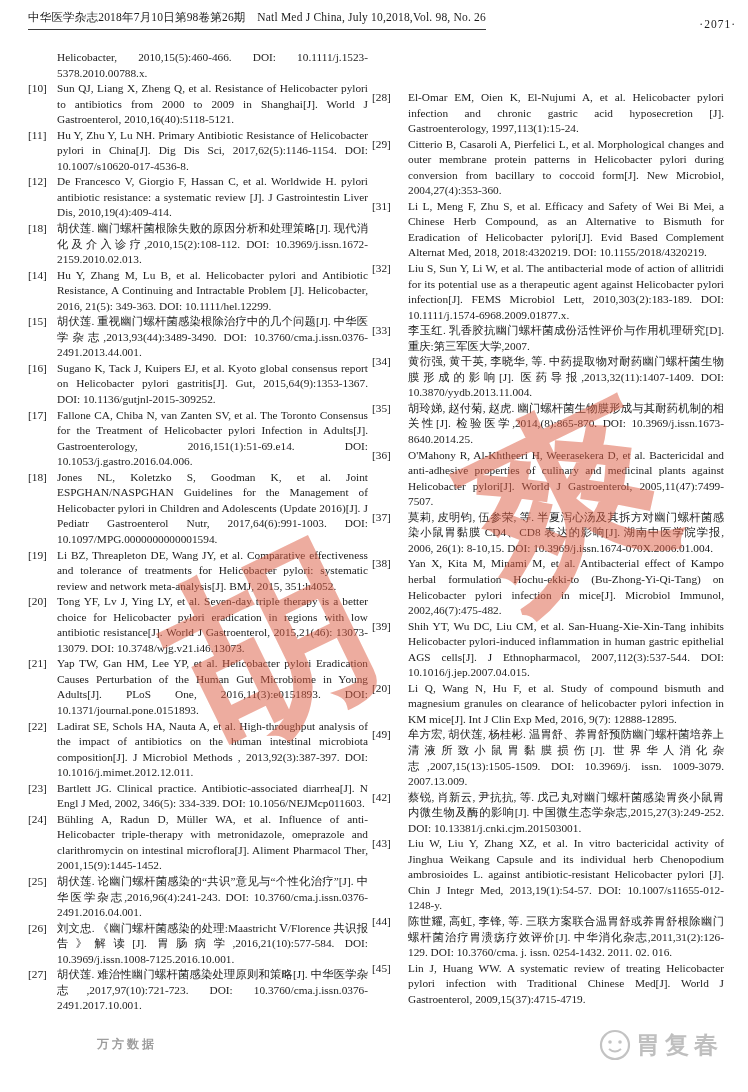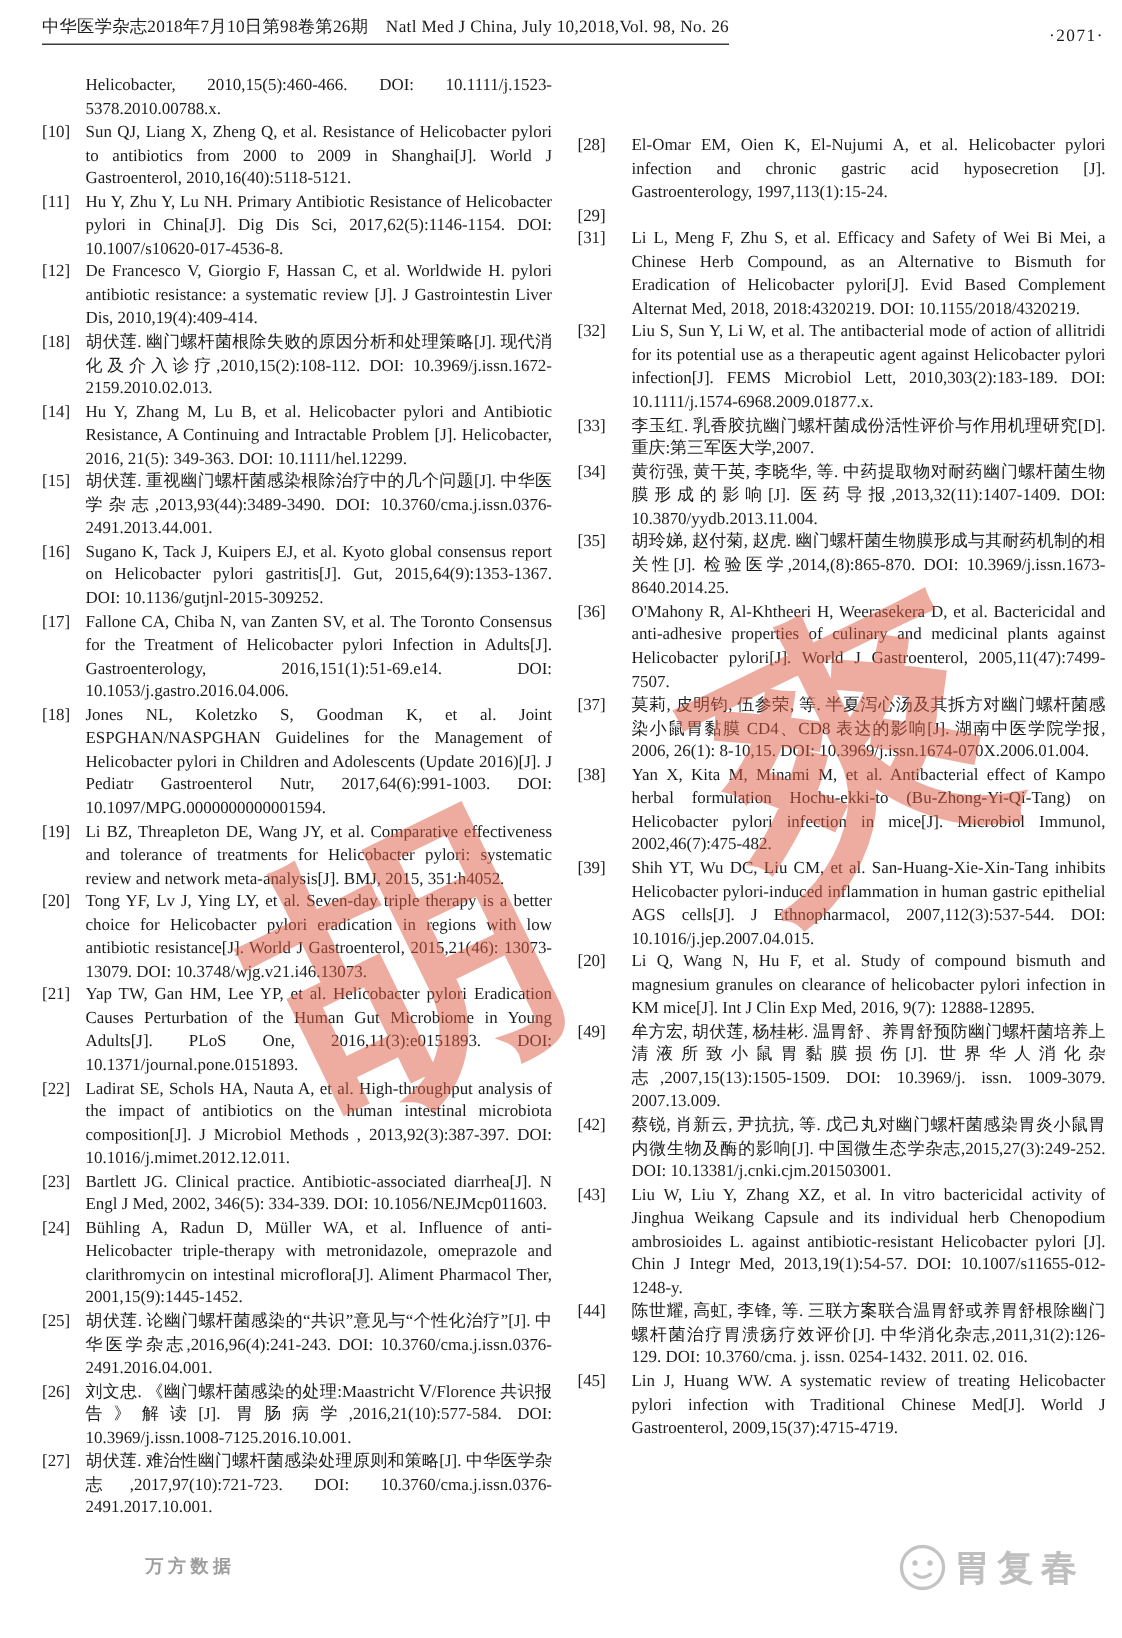--- a/index.html
+++ b/index.html
@@ -22,21 +22,21 @@
     display:inline-block;
     border-bottom:1.2px solid #3a3a3a;
     padding-bottom:4px;
     letter-spacing:.2px;
     white-space:nowrap;
   }
   .header-right{padding-top:1px;letter-spacing:1px;}
   
   .columns{
     position:absolute;top:50px;left:28px;right:11px;bottom:0;
-    display:flex;gap:17px;
+    display:flex;gap:4px;
   }
   .col{overflow:hidden;}
   .col-left{width:340px;}
   .col-right{width:352px;margin-top:40px;}
   .ref{
     display:flex;
     margin:0;
     font-size:11.3px;
     line-height:15.55px;
     text-align:justify;
@@ -178,20 +178,21 @@
           <span class="ref-text">胡伏莲. 难治性幽门螺杆菌感染处理原则和策略[J]. 中华医学杂志,2017,97(10):721-723. DOI: 10.3760/cma.j.issn.0376-2491.2017.10.001.</span>
         </p>
       </div>
     <div class="col col-right" id="col-right">
         <p class="ref">
           <span class="ref-label">[28]</span>
           <span class="ref-text">El-Omar EM, Oien K, El-Nujumi A, et al. Helicobacter pylori infection and chronic gastric acid hyposecretion [J]. Gastroenterology, 1997,113(1):15-24.</span>
         </p>
         <p class="ref">
           <span class="ref-label">[29]</span>
+          <span class="ref-text">Citterio B, Casaroli A, Pierfelici L, et al. Morphological changes and outer membrane protein patterns in Helicobacter pylori during conversion from bacillary to coccoid form[J]. New Microbiol, 2004,27(4):353-360.</span>
         </p>
         <p class="ref">
           <span class="ref-label">[31]</span>
           <span class="ref-text">Li L, Meng F, Zhu S, et al. Efficacy and Safety of Wei Bi Mei, a Chinese Herb Compound, as an Alternative to Bismuth for Eradication of Helicobacter pylori[J]. Evid Based Complement Alternat Med, 2018, 2018:4320219. DOI: 10.1155/2018/4320219.</span>
         </p>
         <p class="ref">
           <span class="ref-label">[32]</span>
           <span class="ref-text">Liu S, Sun Y, Li W, et al. The antibacterial mode of action of allitridi for its potential use as a therapeutic agent against Helicobacter pylori infection[J]. FEMS Microbiol Lett, 2010,303(2):183-189. DOI: 10.1111/j.1574-6968.2009.01877.x.</span>
         </p>
         <p class="ref">

